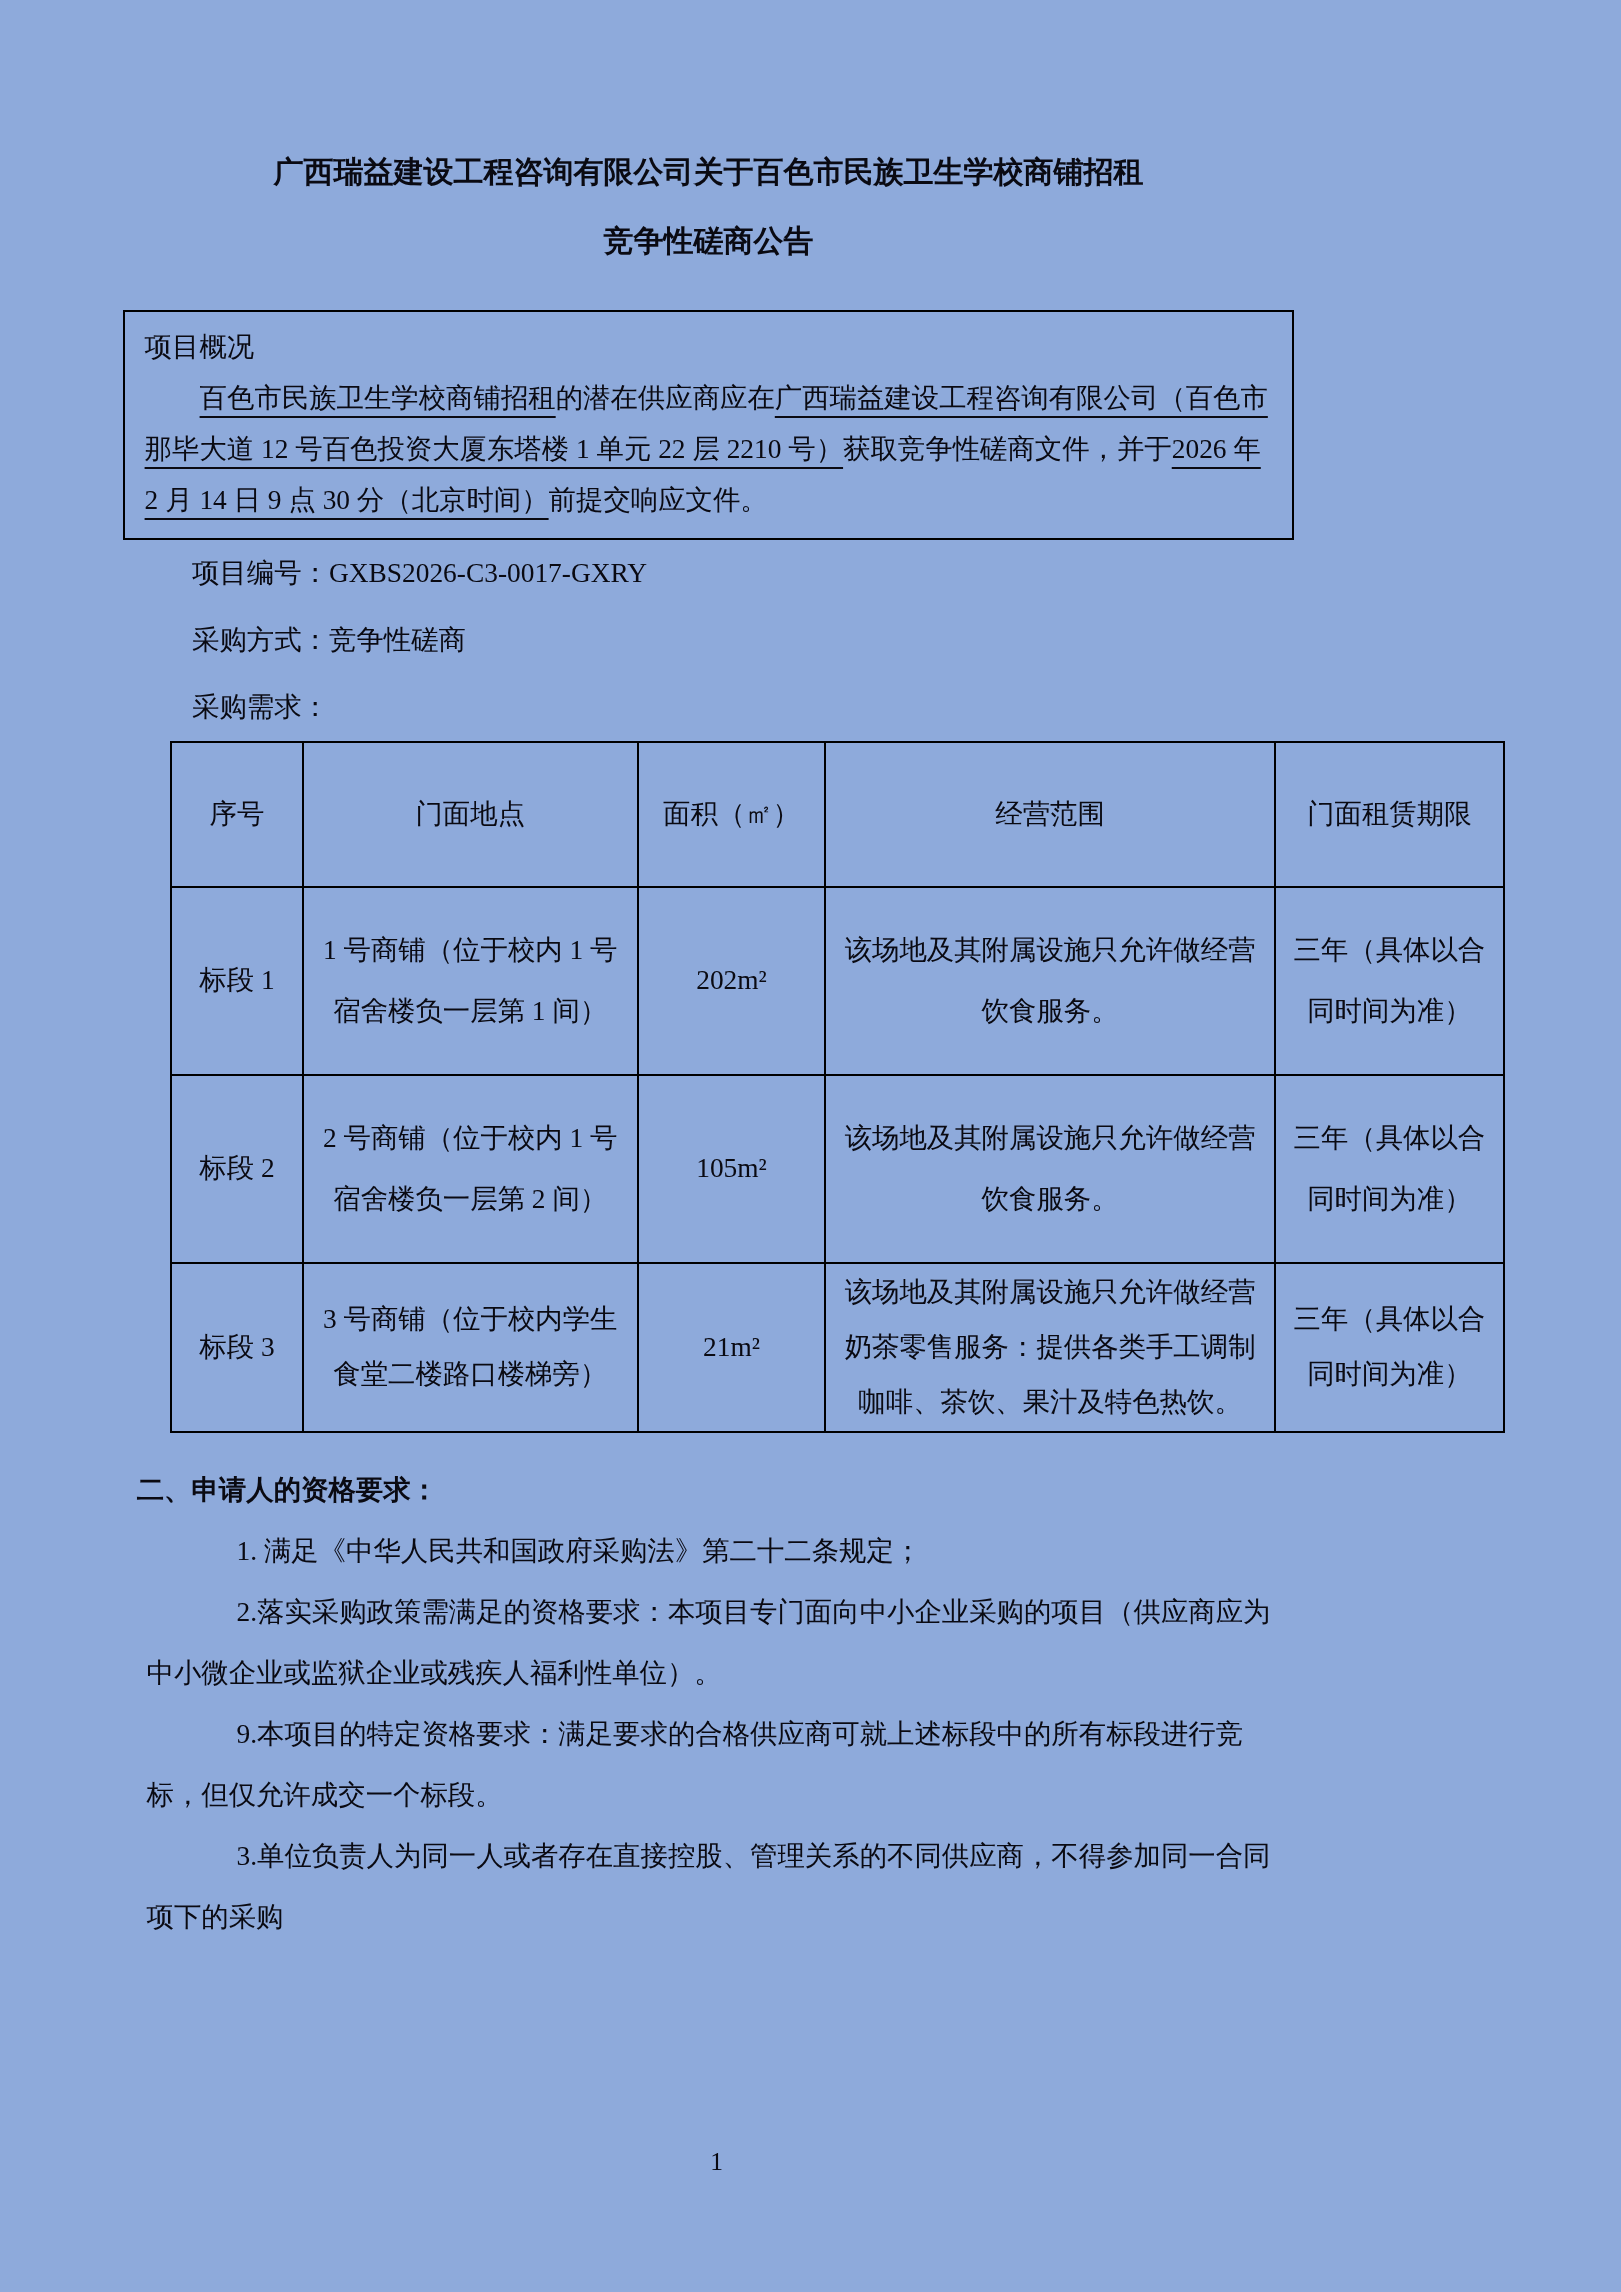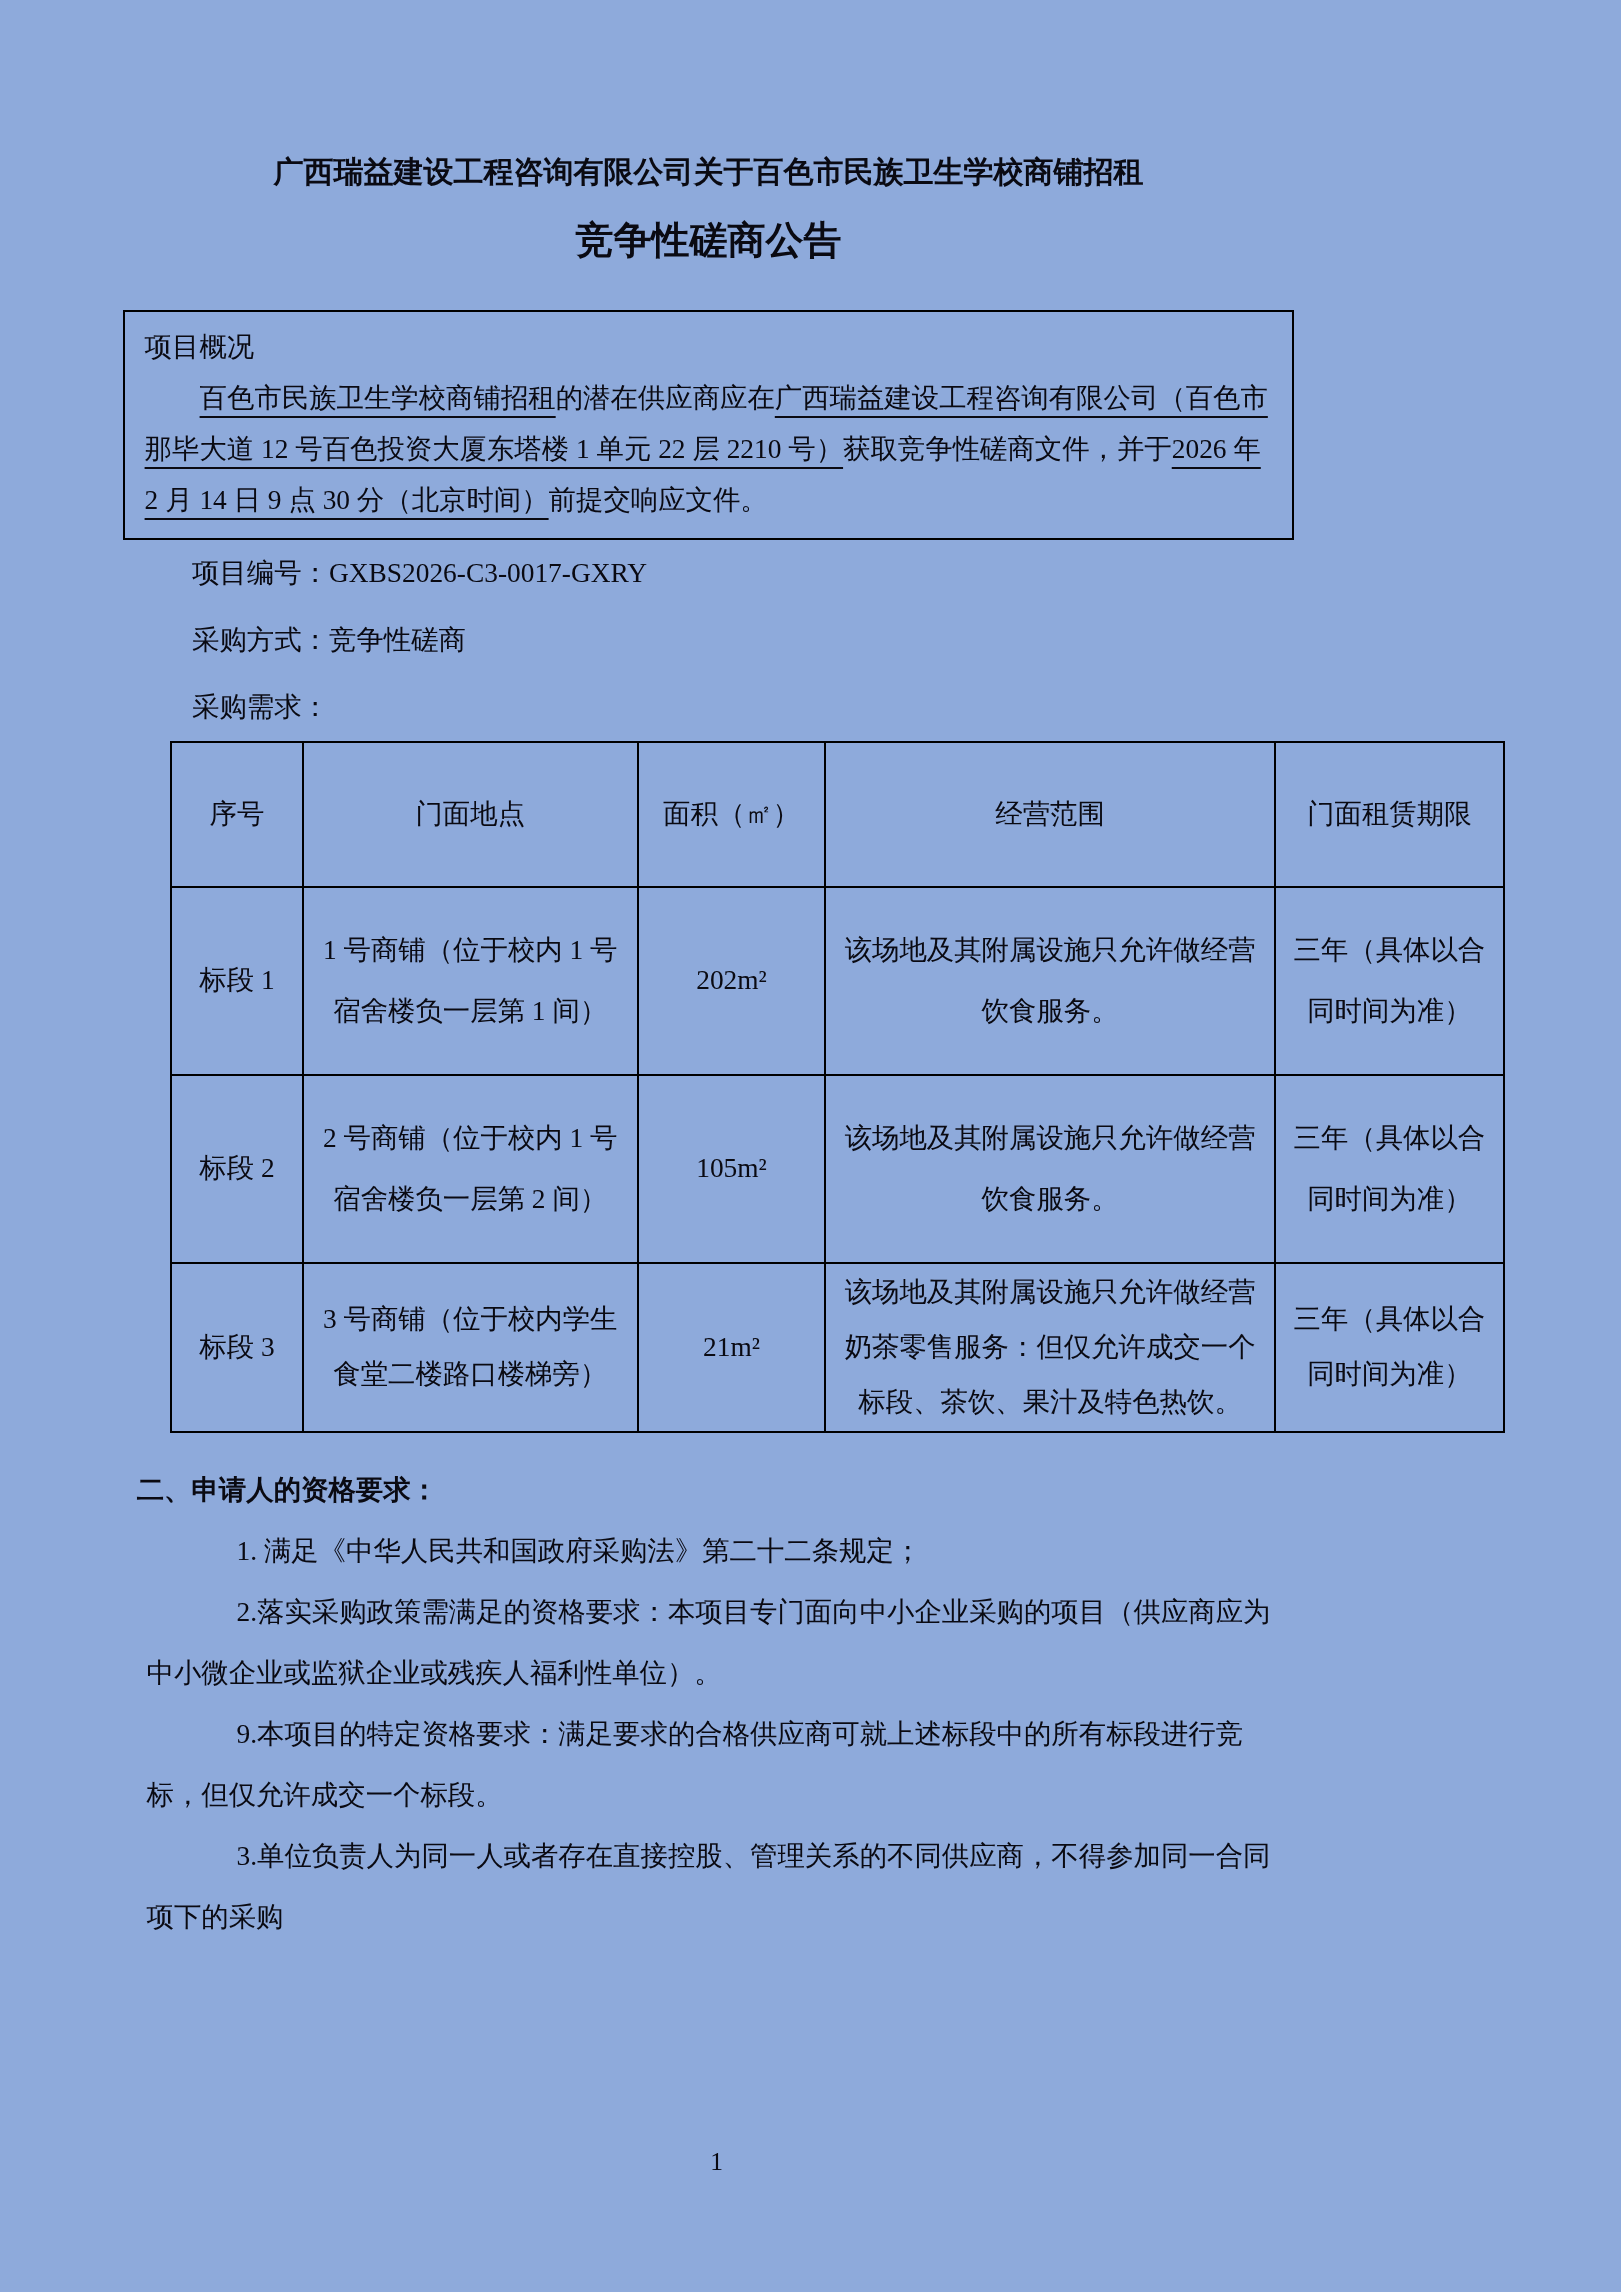--- a/index.html
+++ b/index.html
@@ -16,21 +16,21 @@
     position:relative;
     width:1433px;height:2293px;
     box-sizing:border-box;
     padding:137px 139px 0 123px; 
   }
   .title-block{text-align:center;}
   .title-line1{
     font-size:30px;font-weight:bold;line-height:69px;margin:0;
   }
   .title-line2{
-    font-size:38px;font-weight:bold;line-height:69px;margin:0;
+    font-size:30px;font-weight:bold;line-height:69px;margin:0;
   }
   .overview-box{
     margin-top:35px;
     border:2.9px solid #000;
     box-sizing:border-box;
     padding:9.8px 19.6px 11.8px 19.6px;
   }
   .overview-box p{margin:0;line-height:51px;}
   .overview-para{text-indent:55px;}
   .u{
@@ -133,21 +133,21 @@
           <td>标段 2</td>
           <td>2 号商铺（位于校内 1 号宿舍楼负一层第 2 间）</td>
           <td>105m²</td>
           <td>该场地及其附属设施只允许做经营饮食服务。</td>
           <td>三年（具体以合同时间为准）</td>
         </tr>
         <tr>
           <td>标段 3</td>
           <td>3 号商铺（位于校内学生食堂二楼路口楼梯旁）</td>
           <td>21m²</td>
-          <td>该场地及其附属设施只允许做经营奶茶零售服务：但仅允许成交一个标段、茶饮、果汁及特色热饮。</td>
+          <td>该场地及其附属设施只允许做经营奶茶零售服务：提供各类手工调制咖啡、茶饮、果汁及特色热饮。</td>
           <td>三年（具体以合同时间为准）</td>
         </tr>
       </tbody>
   </table>
 
 
   <p class="sec-heading">二、申请人的资格要求：</p>
 
   <div class="req-items">
     <p>1. 满足《中华人民共和国政府采购法》第二十二条规定；</p>

